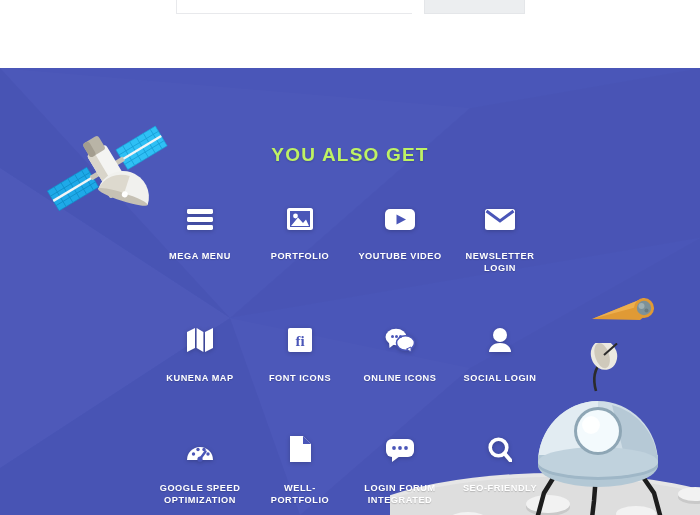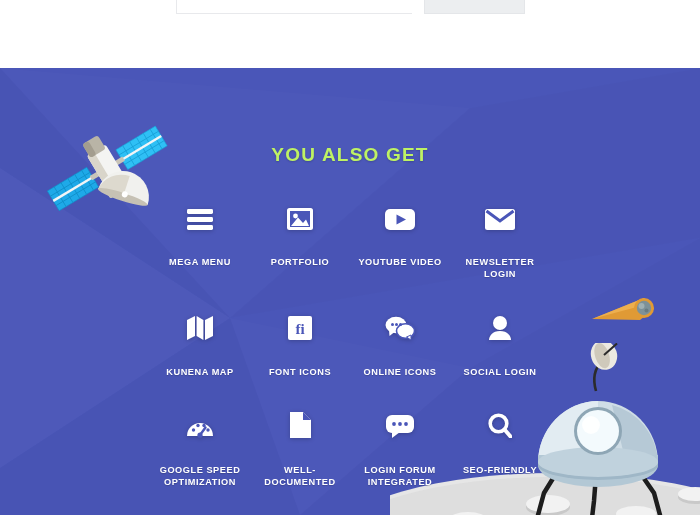--- a/index.html
+++ b/index.html
@@ -50,29 +50,29 @@
     font-size: 19px; font-weight: bold; letter-spacing: 1.2px;
     text-shadow: 0 1px 2px rgba(0,0,0,.18);
   }
 
   
   .grid {
     position: absolute; left: 150px; top: 132px;
     width: 400px;
     display: grid;
     grid-template-columns: repeat(4, 1fr);
-    row-gap: 30px;
+    row-gap: 48px;
   }
   .feature {
     display: flex; flex-direction: column; align-items: center;
     text-align: center; cursor: pointer;
   }
   .feature .ico {
     height: 30px; display: flex; align-items: flex-end; justify-content: flex-end;
-    margin-bottom: 26px;
+    margin-bottom: 20px;
     filter: drop-shadow(0 1px 2px rgba(0,0,0,.22));
   }
   .feature .ico svg { display: block; fill: #ffffff; }
   .feature .lbl {
     color: #ffffff; font-size: 9.2px; font-weight: bold;
     letter-spacing: .55px; line-height: 12px;
     text-shadow: 0 1px 1px rgba(0,0,0,.18);
     white-space: pre-line;
   }
 
@@ -324,21 +324,21 @@
       </div>
 
       <div class="feature">
         <span class="ico">
           <svg width="21" height="26" viewBox="0 0 21 26">
             <path d="M0 0 L13 0 L21 8 L21 26 L0 26 Z"></path>
             <polygon points="13,0 21,8 13,8" fill="#4a56b8"></polygon>
           </svg>
         </span>
         <span class="lbl">WELL-
-DOCUMENTED</span>
+PORTFOLIO</span>
       </div>
 
       <div class="feature">
         <span class="ico">
           <svg width="28" height="23" viewBox="0 0 28 23">
             <rect x="0" y="0" width="28" height="18" rx="6"></rect>
             <polygon points="6,15 6,23 14,17"></polygon>
             <circle cx="8" cy="9" r="1.9" fill="#4a56b8"></circle>
             <circle cx="14" cy="9" r="1.9" fill="#4a56b8"></circle>
             <circle cx="20" cy="9" r="1.9" fill="#4a56b8"></circle>

